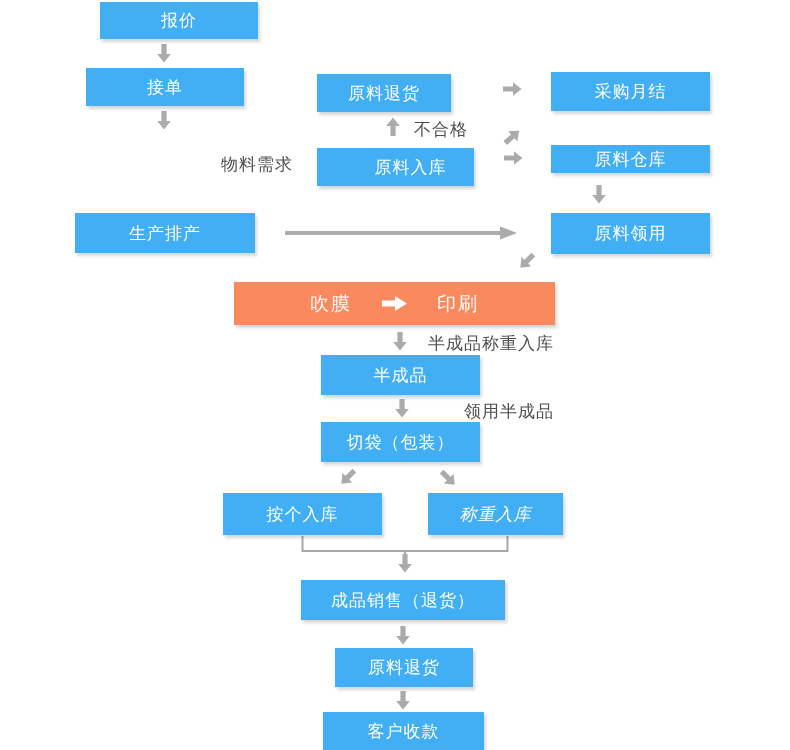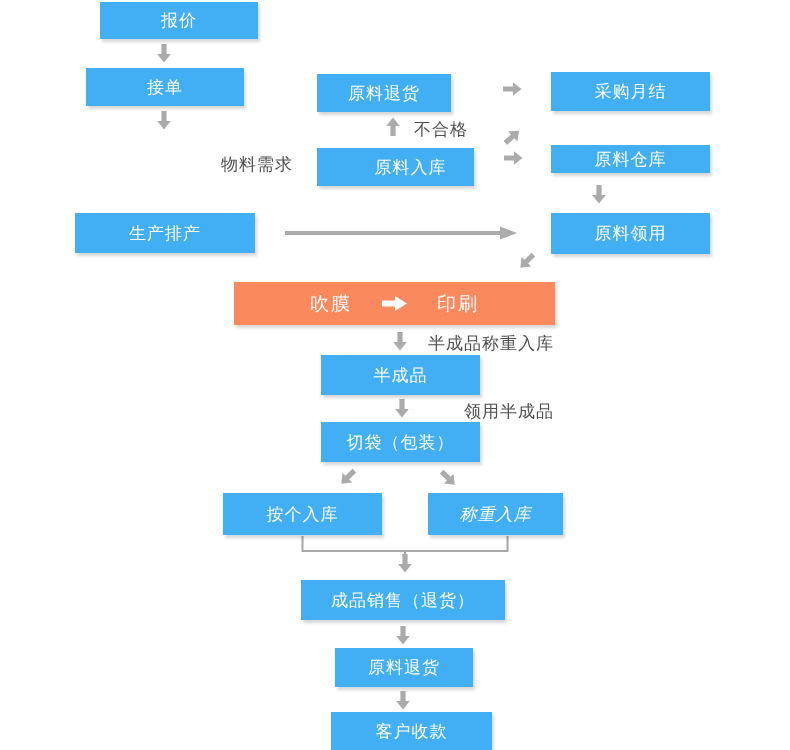--- a/index.html
+++ b/index.html
@@ -111,21 +111,21 @@
   <div class="node" style="left:428px;top:493px;width:135px;height:42px;font-style:italic;">
     <span>称重入库</span>
   </div>
 
   <div class="node" style="left:301px;top:580px;width:204px;height:40px;">
     <span>成品销售（退货）</span>
   </div>
   <div class="node" style="left:335px;top:648px;width:138px;height:39px;">
     <span>原料退货</span>
   </div>
-  <div class="node" style="left:323px;top:712px;width:161px;height:39px;margin-left:8px;">
+  <div class="node" style="left:323px;top:712px;width:161px;height:39px;">
     <span>客户收款</span>
   </div>
 
   <div class="edge-label" style="left:221px;top:129px;margin-top:24px;">物料需求</div>
   <div class="edge-label" style="left:414px;top:118px;">不合格</div>
   <div class="edge-label" style="left:428px;top:332px;">半成品称重入库</div>
   <div class="edge-label" style="left:430px;top:400px;margin-left:34px;">领用半成品</div>
 
 </div>
 

